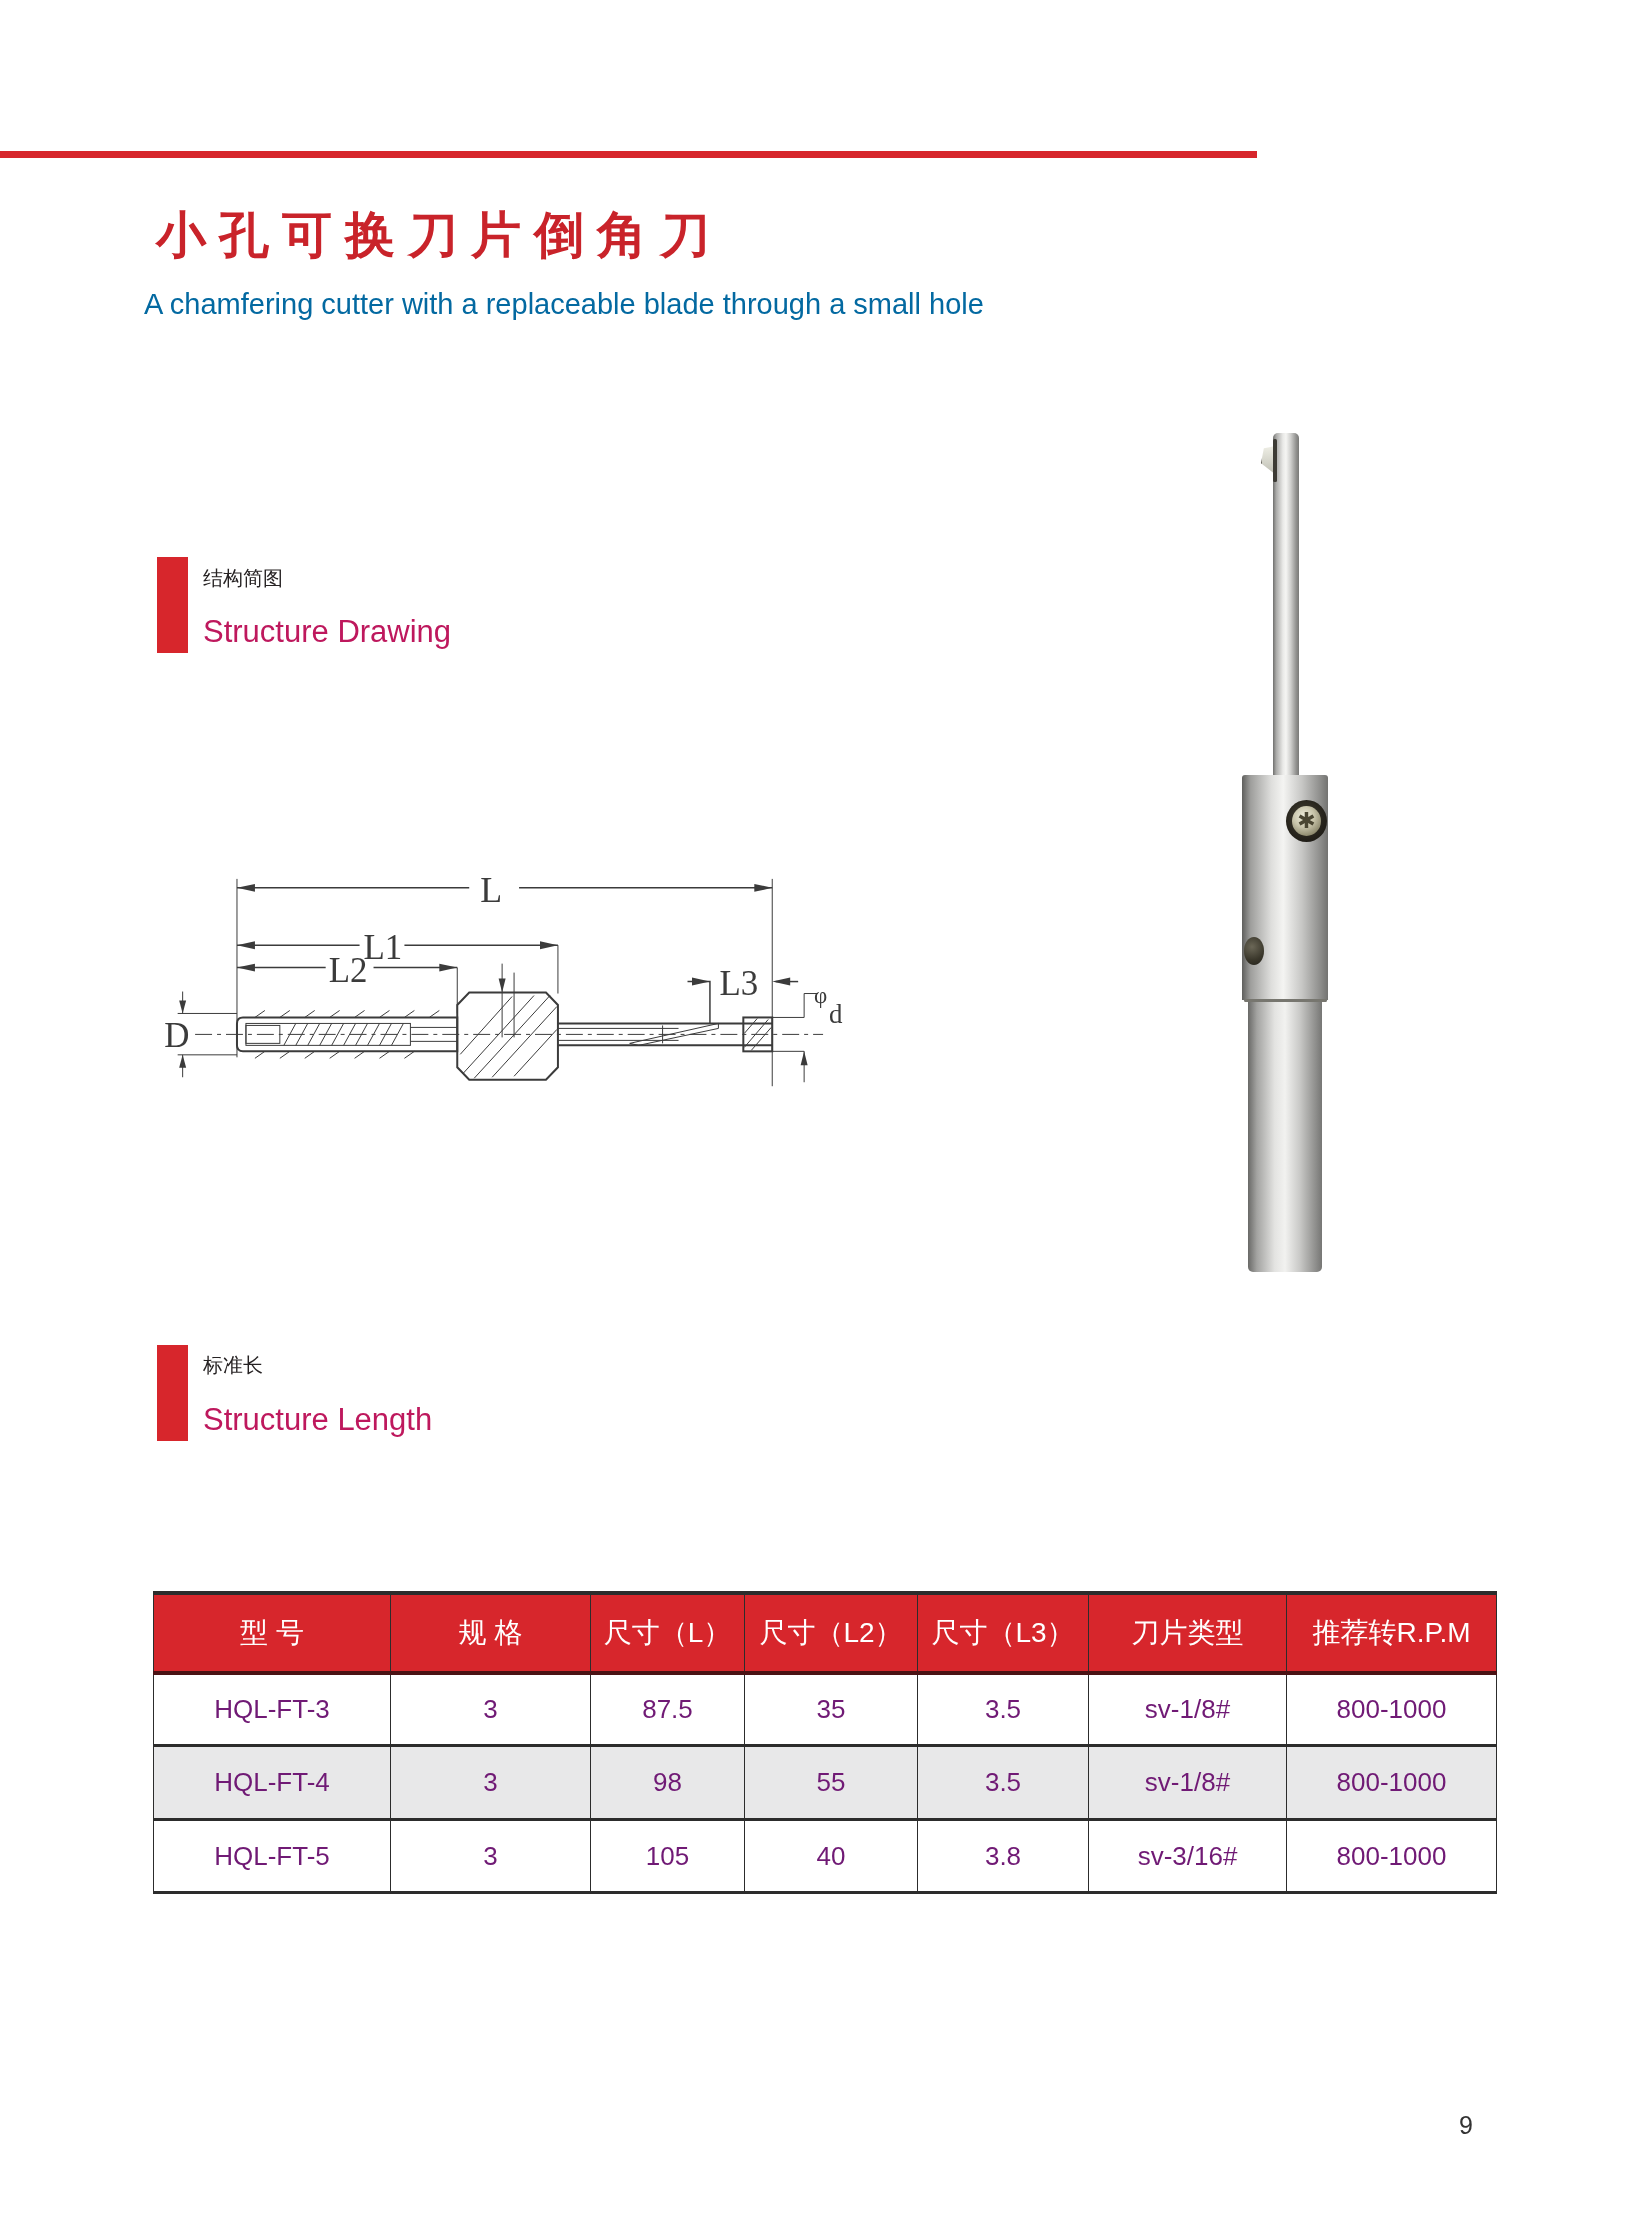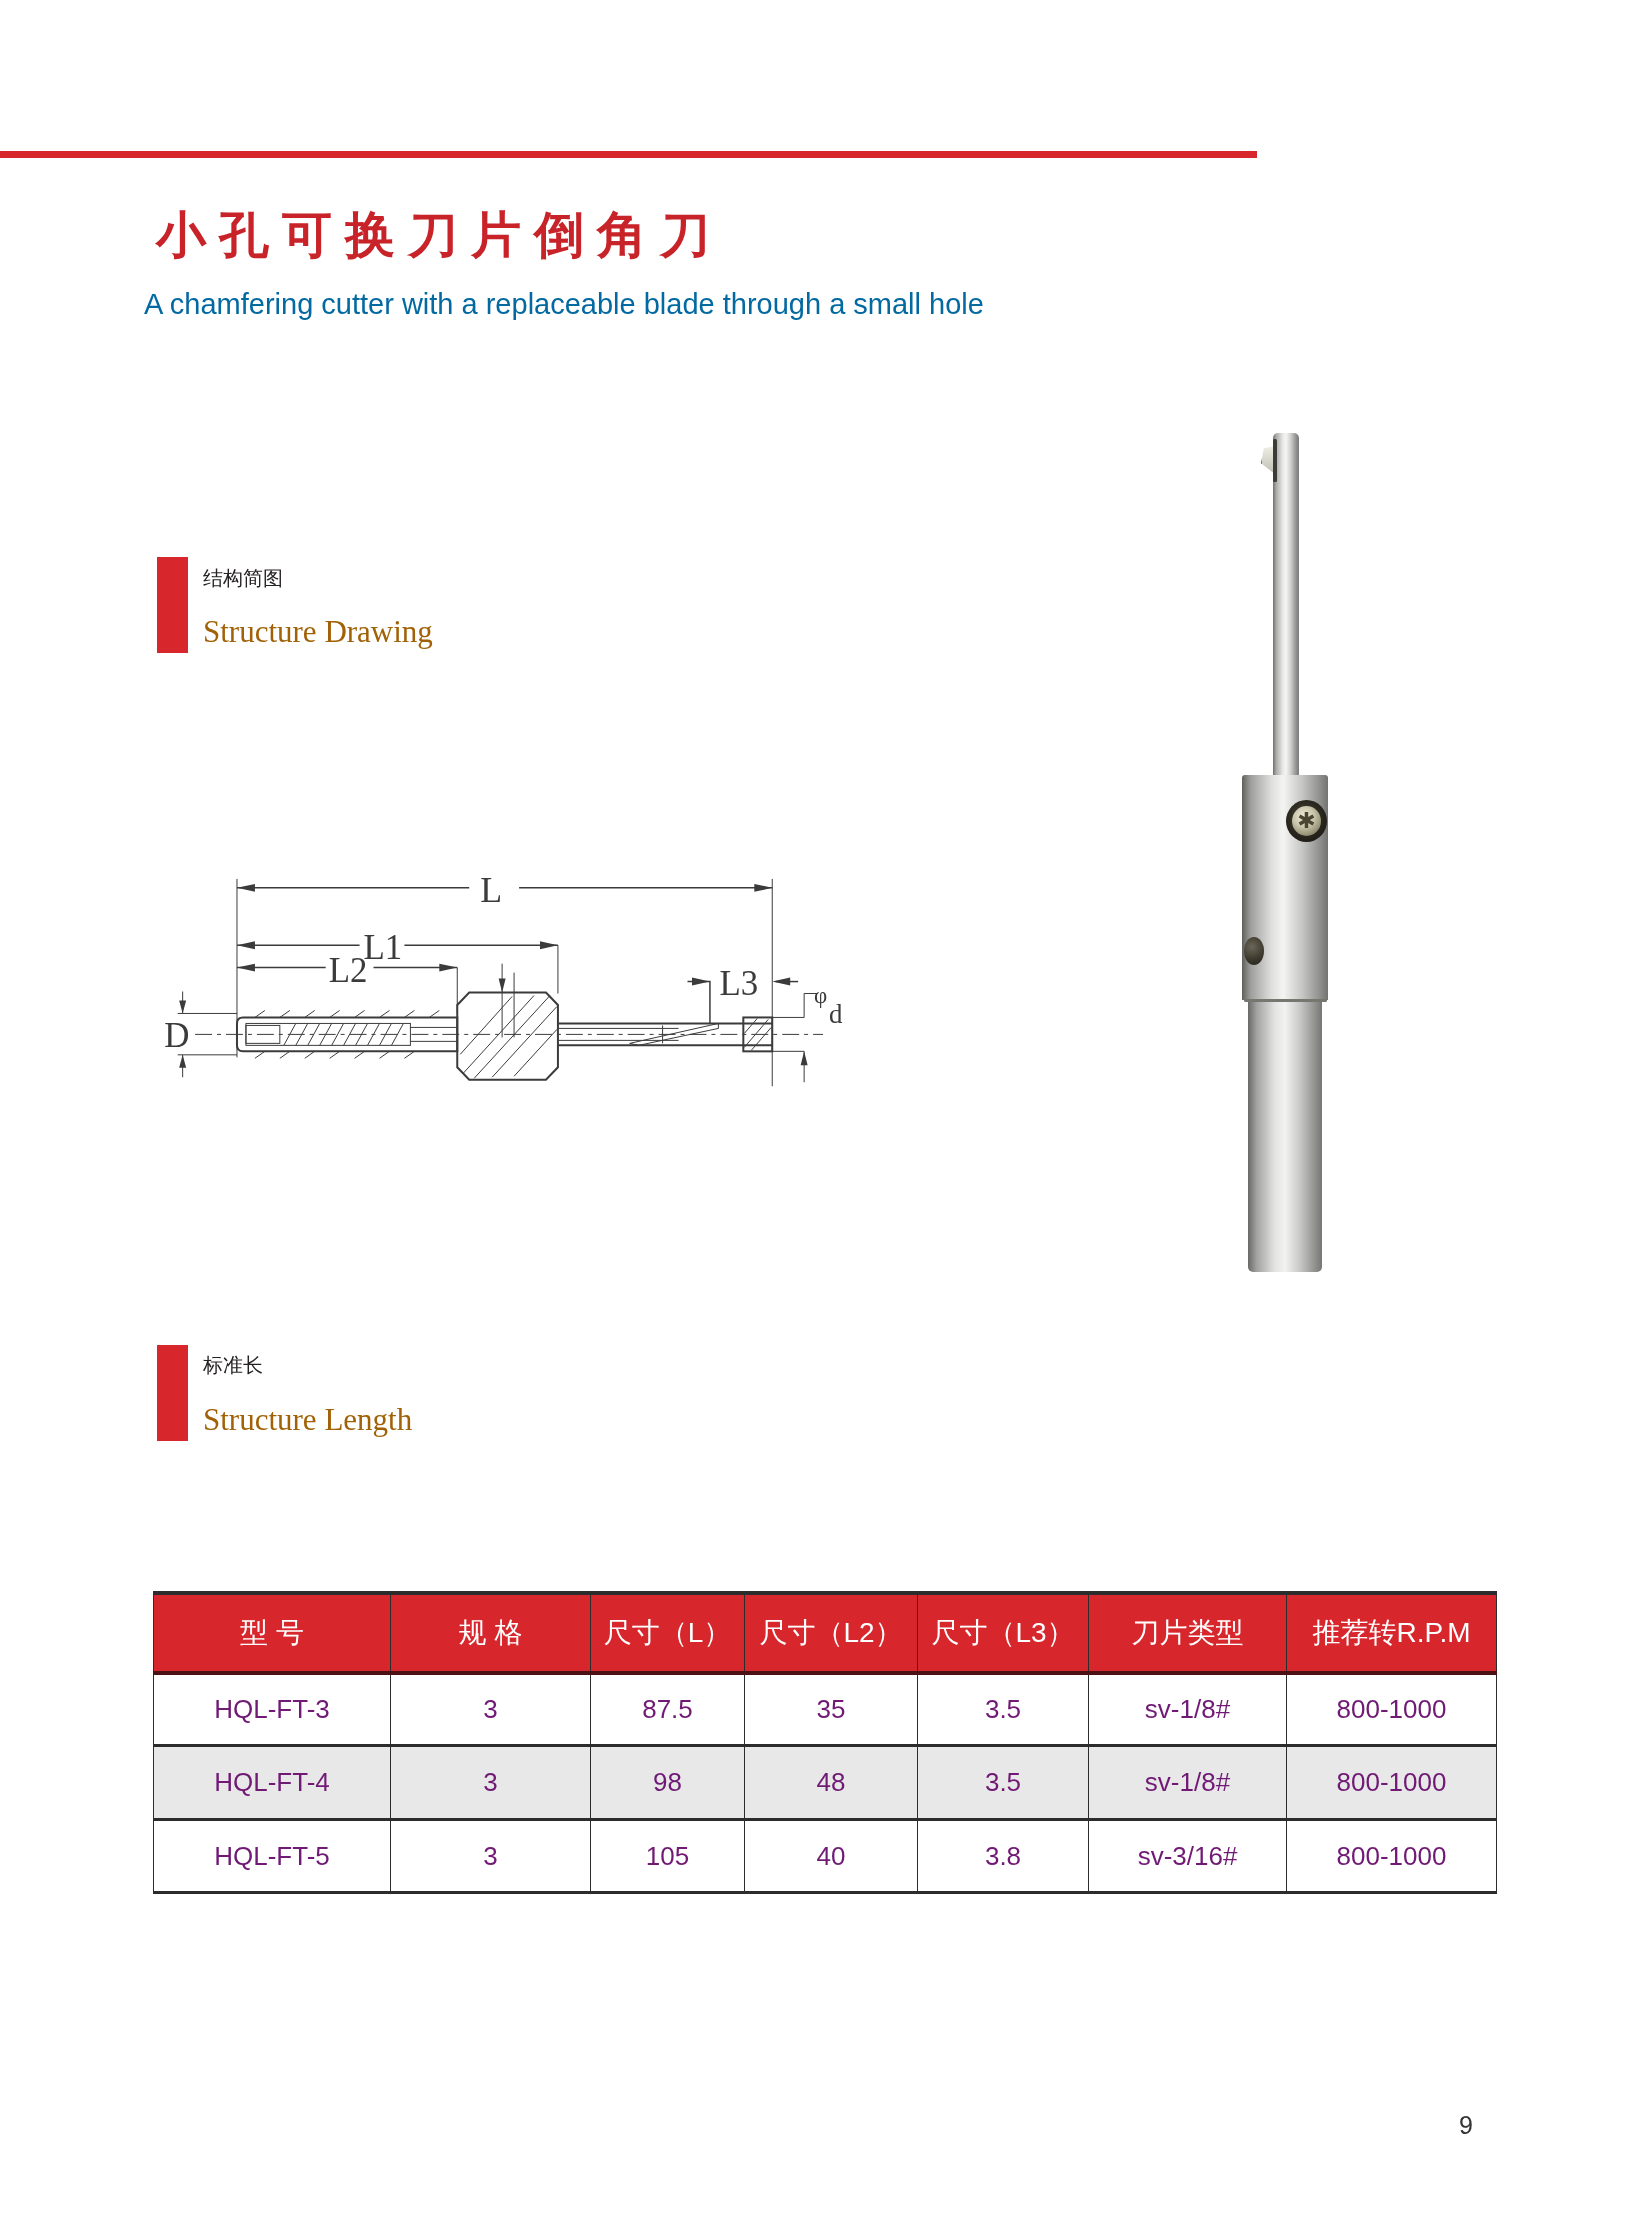--- a/index.html
+++ b/index.html
@@ -22,21 +22,21 @@
     letter-spacing:0.26em;white-space:nowrap;line-height:1.1;
   }
   .page-subtitle{
     left:144px;top:288px;
     font-size:29px;color:#0369a1;white-space:nowrap;line-height:1.15;
   }
 
   
   .accent-bar{width:31px;height:96px;background:#d7262c;}
   .sec-cn{font-size:20px;color:#262223;line-height:1;white-space:nowrap;}
-  .sec-en{font-size:31px;color:#a16207;line-height:1;white-space:nowrap;font-family:Liberation Serif, serif;}
+  .sec-en{font-size:31px;color:#be185d;line-height:1;white-space:nowrap;}
 
   
   .drawing{left:150px;top:848px;width:773px;height:309px;}
 
   
   .tool-rod{
     left:1273px;top:433px;width:26px;height:345px;
     background:linear-gradient(90deg,#6f6f6d 0%,#a9a9a7 12%,#e9e9e7 38%,#f5f5f3 50%,#cfcfcd 68%,#8f8f8d 90%,#7a7a78 100%);
     border-radius:5px 5px 0 0;
   }
@@ -280,21 +280,21 @@
           <td>87.5</td>
           <td>35</td>
           <td>3.5</td>
           <td>sv-1/8#</td>
           <td>800-1000</td>
         </tr>
         <tr class="r2 alt">
           <td>HQL-FT-4</td>
           <td>3</td>
           <td>98</td>
-          <td>48</td>
+          <td>55</td>
           <td>3.5</td>
           <td>sv-1/8#</td>
           <td>800-1000</td>
         </tr>
         <tr class="r3">
           <td>HQL-FT-5</td>
           <td>3</td>
           <td>105</td>
           <td>40</td>
           <td>3.8</td>

